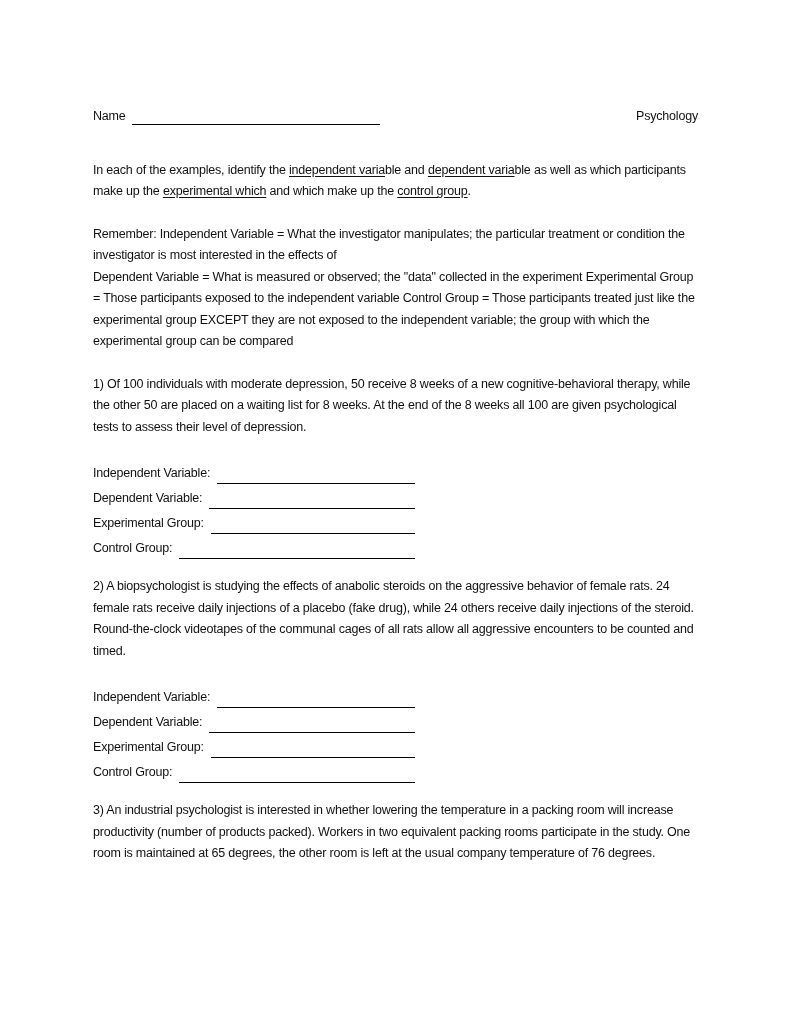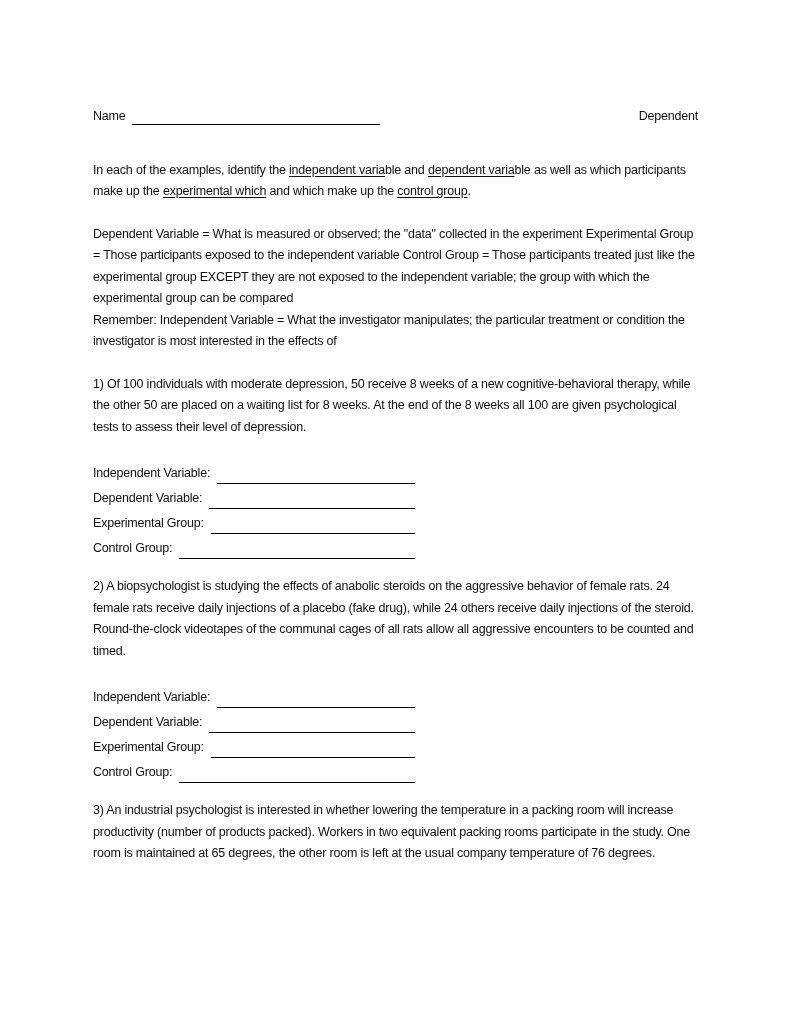--- a/index.html
+++ b/index.html
@@ -54,28 +54,28 @@
 </head>
 <body>
 
 <div class="page">
 
   <div class="header-row">
     <div class="name-group">
       <span class="label">Name</span>
       <span class="blank"></span>
     </div>
-    <span>Dependent</span>
+    <span>Psychology</span>
   </div>
 
   <p class="para"><span>In each of the examples, identify the </span><span class="u">independent varia</span><span>ble and </span><span class="u">dependent varia</span><span>ble as well as which participants make up the </span><span class="u">experimental which</span><span> and which make up the </span><span class="u">control group</span><span>.</span></p>
 
   <div class="para">
+    <div>Remember: Independent Variable = What the investigator manipulates; the particular treatment or condition the investigator is most interested in the effects of</div>
     <div>Dependent Variable = What is measured or observed; the "data" collected in the experiment Experimental Group = Those participants exposed to the independent variable Control Group = Those participants treated just like the experimental group EXCEPT they are not exposed to the independent variable; the group with which the experimental group can be compared</div>
-    <div>Remember: Independent Variable = What the investigator manipulates; the particular treatment or condition the investigator is most interested in the effects of</div>
   </div>
 
   <p class="q-para">1) Of 100 individuals with moderate depression, 50 receive 8 weeks of a new cognitive-behavioral therapy, while the other 50 are placed on a waiting list for 8 weeks. At the end of the 8 weeks all 100 are given psychological tests to assess their level of depression.</p>
 
   <div class="fields">
     <div class="field-row">
       <span class="label">Independent Variable:</span>
       <span class="blank"></span>
     </div>
     <div class="field-row">

